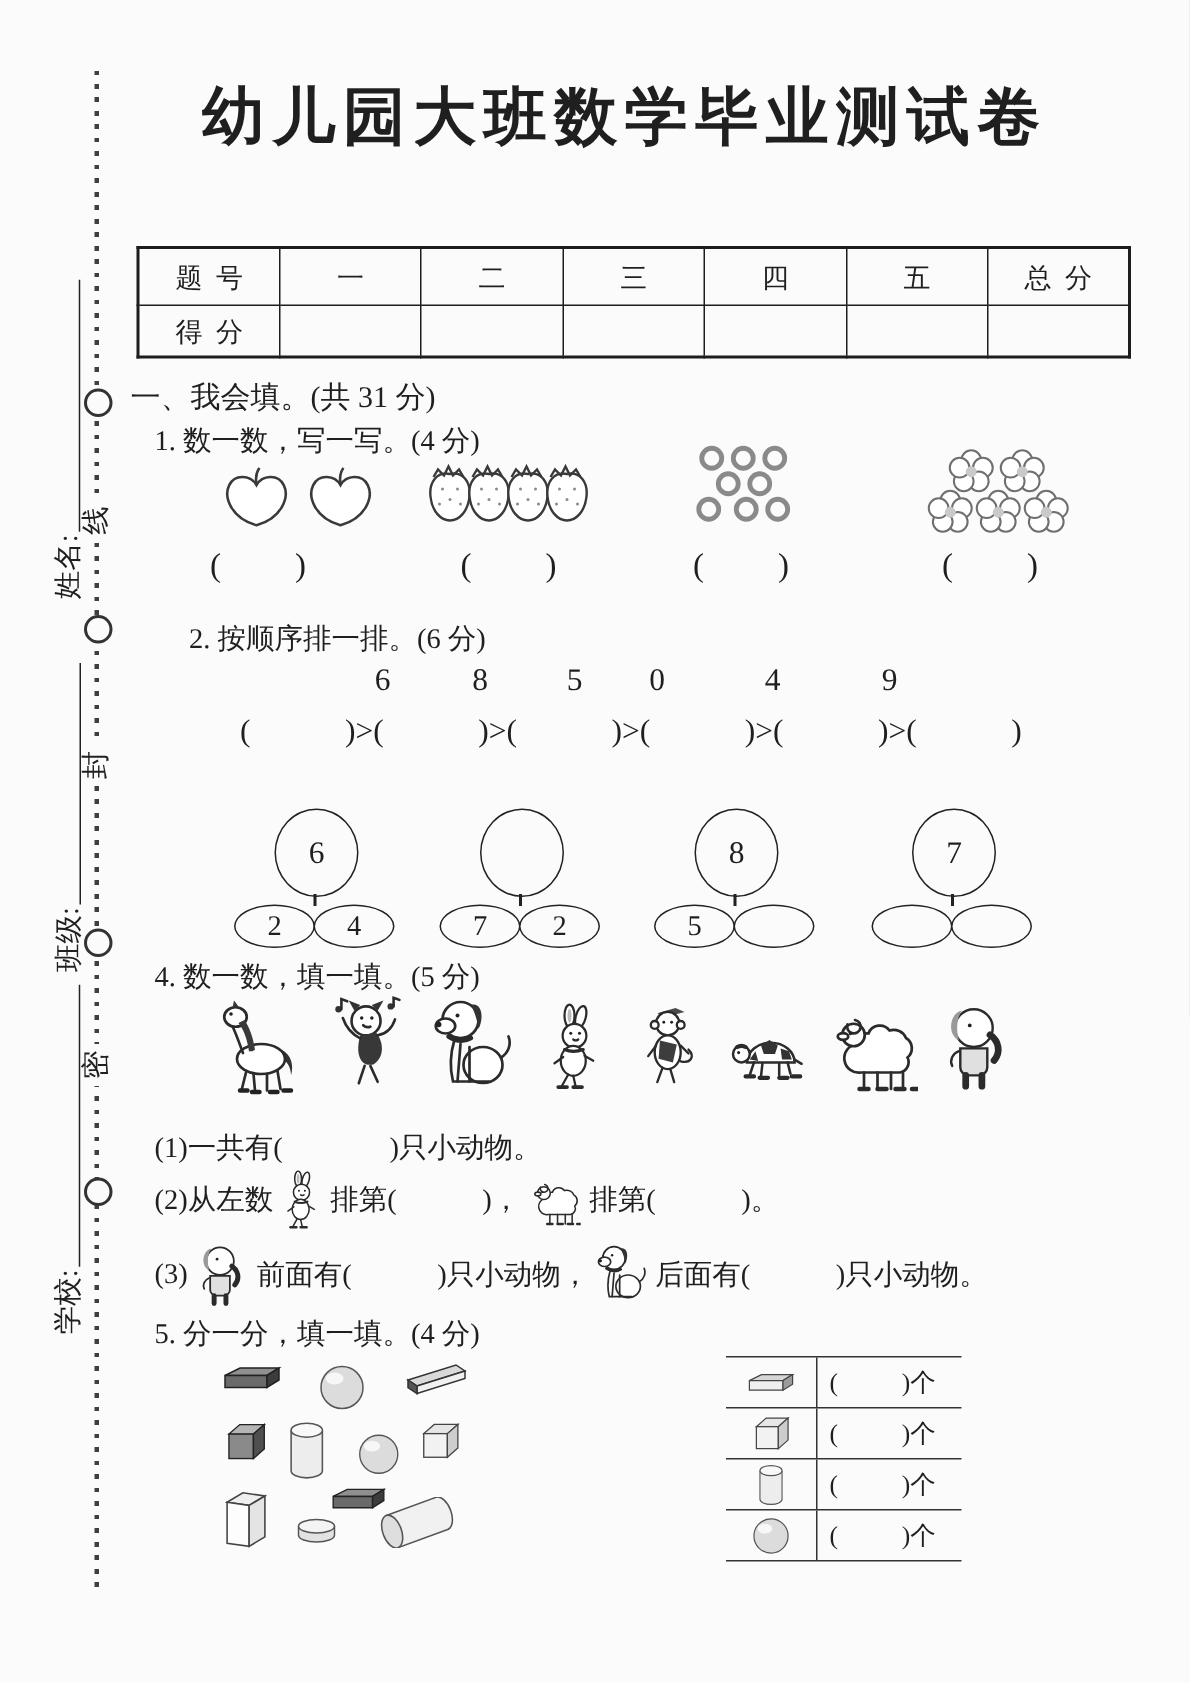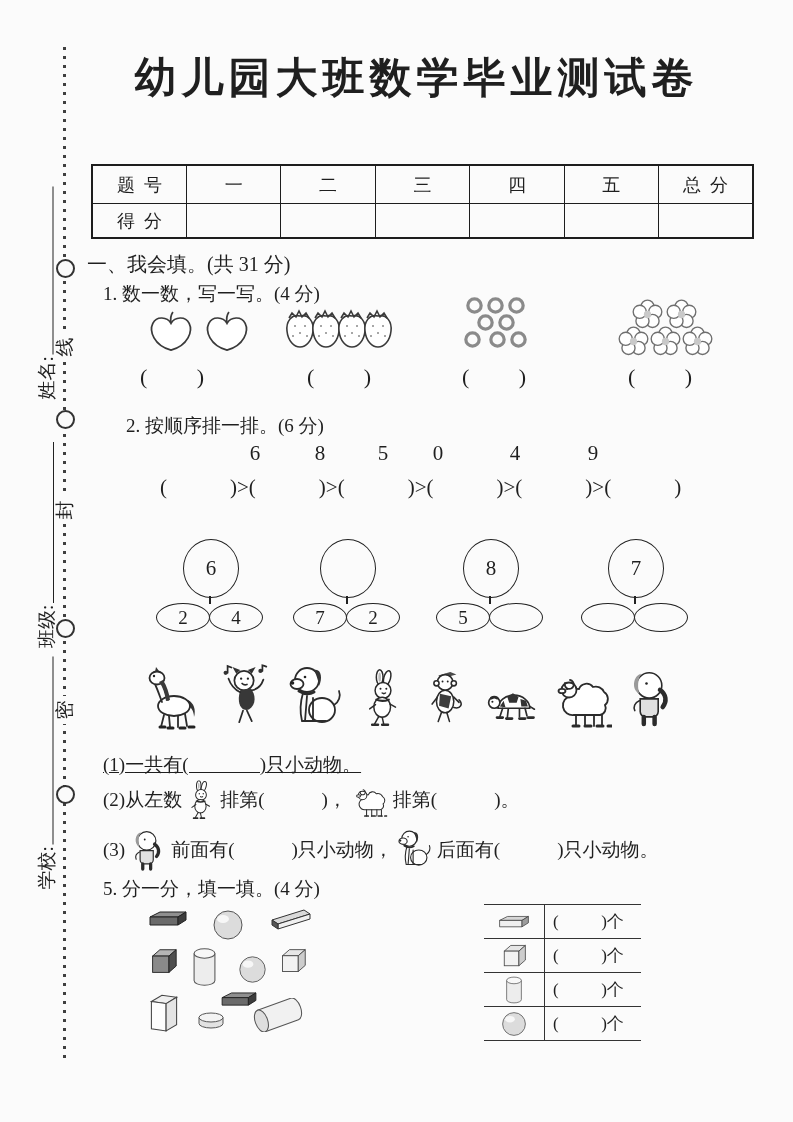--- a/index.html
+++ b/index.html
@@ -381,20 +381,21 @@
     <div class="oval oL">5</div>
     <div class="oval oR"></div>
   </div>
   <div class="abs bond" style="left:580px;top:539px;">
     <div class="top">7</div>
     <div class="stem"></div>
     <div class="oval oL"></div>
     <div class="oval oR"></div>
   </div>
 
+  <div class="abs q" style="left:103px;top:638px;">4. 数一数，填一填。(5 分)</div>
   <div class="abs" style="left:138px;top:663px;width:540px;display:flex;justify-content:space-between;align-items:flex-end;">
     <svg width="66" height="70" viewBox="0 0 60 70">
         <use href="#sym-horse"></use>
       </svg>
     <svg width="58" height="70" viewBox="0 0 60 70">
         <use href="#sym-cat"></use>
       </svg>
     <svg width="60" height="70" viewBox="0 0 60 70">
         <use href="#sym-dog"></use>
       </svg>
@@ -407,21 +408,21 @@
     <svg width="56" height="70" viewBox="0 0 60 70">
         <use href="#sym-turtle"></use>
       </svg>
     <svg width="60" height="70" viewBox="0 0 60 70">
         <use href="#sym-sheep"></use>
       </svg>
     <svg width="54" height="70" viewBox="0 0 60 70">
         <use href="#sym-elephant"></use>
       </svg>
   </div>
-  <div class="abs qline" style="left:103px;top:752px;text-decoration:underline;">
+  <div class="abs qline" style="left:103px;top:752px;">
     <span>(1)一共有(               )只小动物。</span>
   </div>
   <div class="abs qline" style="left:103px;top:778px;height:44px;">
     <span>(2)从左数</span>
     <svg width="34" height="42" viewBox="0 0 60 70">
         <use href="#sym-rabbit"></use>
       </svg>
     <span>排第(            )，</span>
     <svg width="42" height="40" viewBox="0 0 60 70">
         <use href="#sym-sheep"></use>

